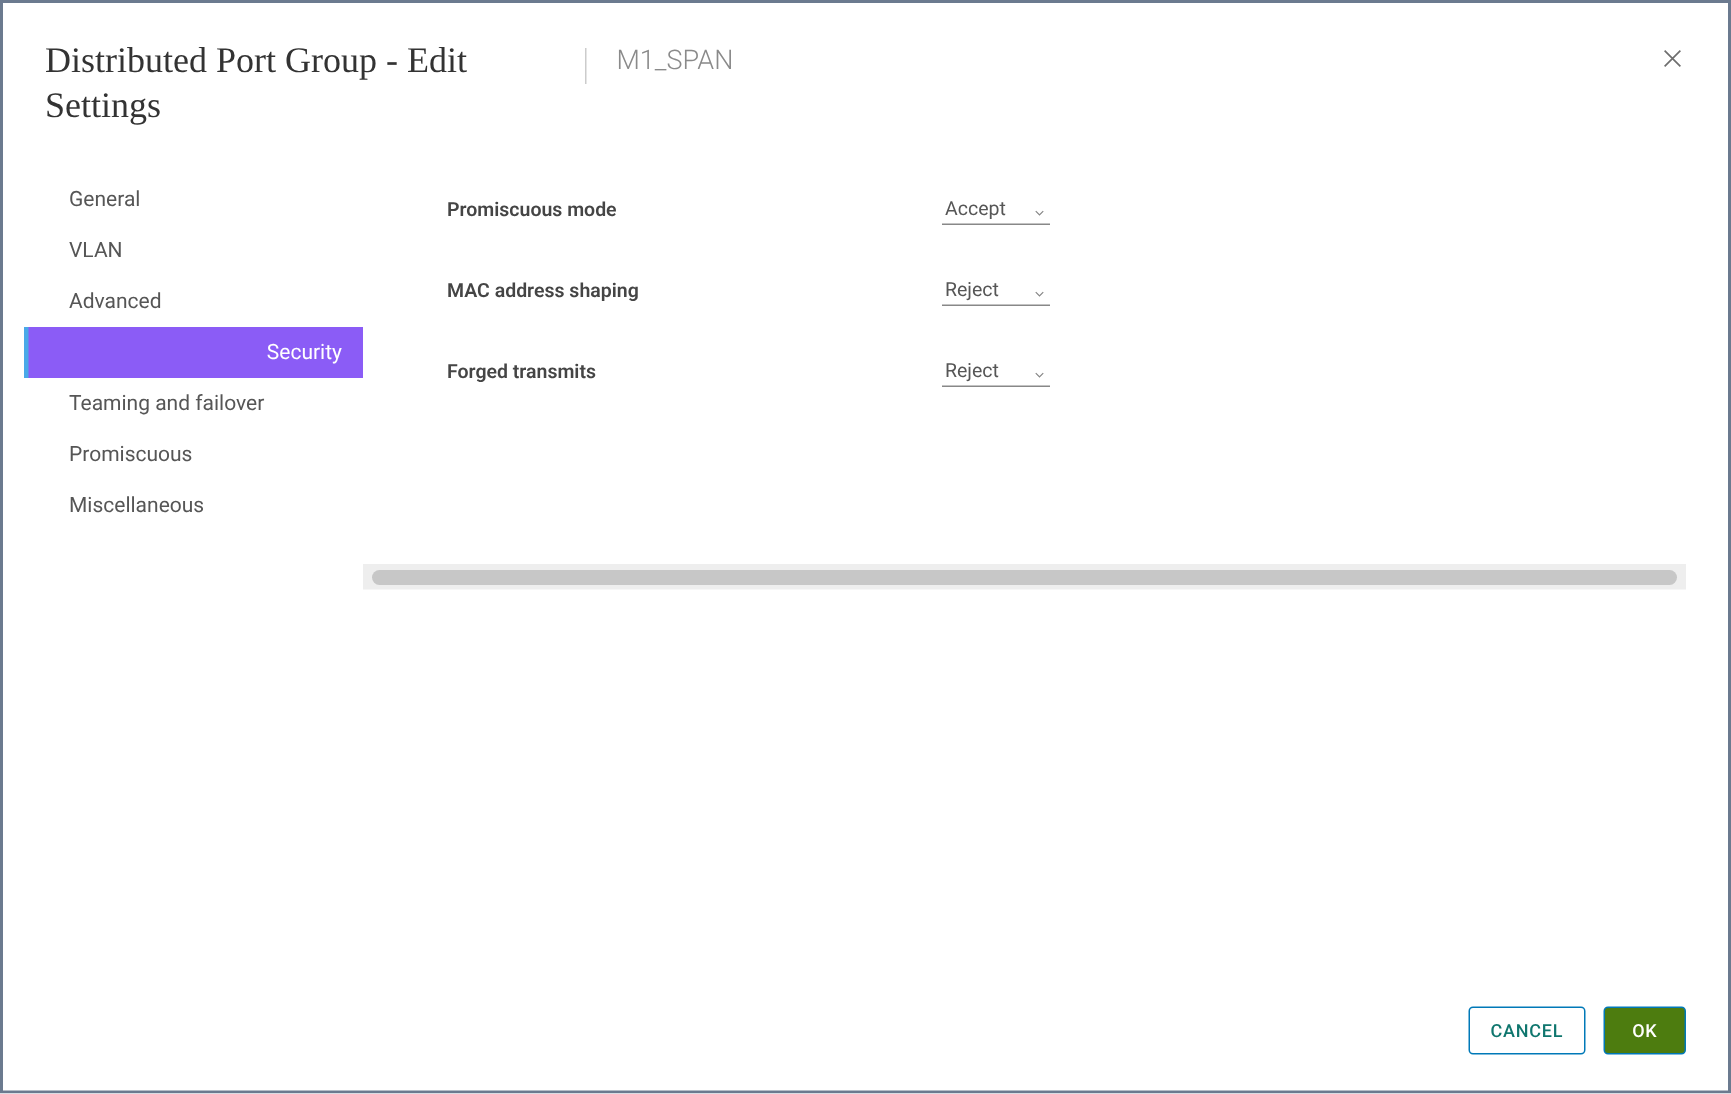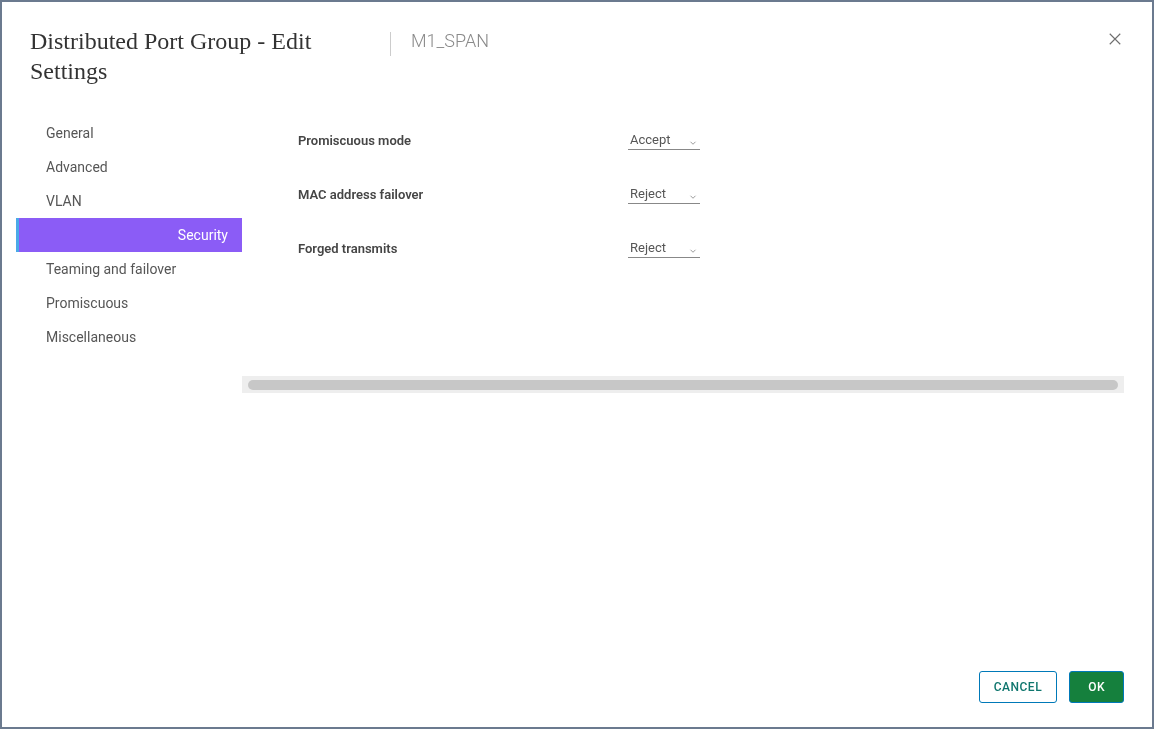--- a/index.html
+++ b/index.html
@@ -150,21 +150,21 @@
       cursor: pointer;
       border: 1px solid transparent;
     }
     .btn-secondary {
       color: #0f766e;
       background: #fff;
       border-color: #0079b8;
     }
     .btn-primary {
       color: #fff;
-      background: #15803d;
+      background: #4d7c0f;
       border-color: #0079b8;
       padding: 8px 18px;
     }
   </style>
 </head>
 <body>
 
 <div class="dialog">
 
   <div class="dialog-header">
@@ -180,24 +180,24 @@
     </div>
   </div>
 
   <div class="dialog-body">
 
     <div class="sidebar">
       <div class="sidebar-item">
         <span>General</span>
       </div>
       <div class="sidebar-item">
+        <span>VLAN</span>
+      </div>
+      <div class="sidebar-item">
         <span>Advanced</span>
-      </div>
-      <div class="sidebar-item">
-        <span>VLAN</span>
       </div>
       <div class="sidebar-item active">
         <span>Security</span>
       </div>
       <div class="sidebar-item">
         <span>Teaming and failover</span>
       </div>
       <div class="sidebar-item">
         <span>Promiscuous</span>
       </div>
@@ -214,21 +214,21 @@
           <span>Accept</span>
           <span class="chev">
             <svg viewBox="0 0 24 24" fill="none" stroke-width="2">
                 <path d="M6 9l6 6 6-6"></path>
               </svg>
           </span>
         </div>
       </div>
 
       <div class="form-row">
-        <div class="form-label">MAC address failover</div>
+        <div class="form-label">MAC address shaping</div>
         <div class="form-select">
           <span>Reject</span>
           <span class="chev">
             <svg viewBox="0 0 24 24" fill="none" stroke-width="2">
                 <path d="M6 9l6 6 6-6"></path>
               </svg>
           </span>
         </div>
       </div>
 

